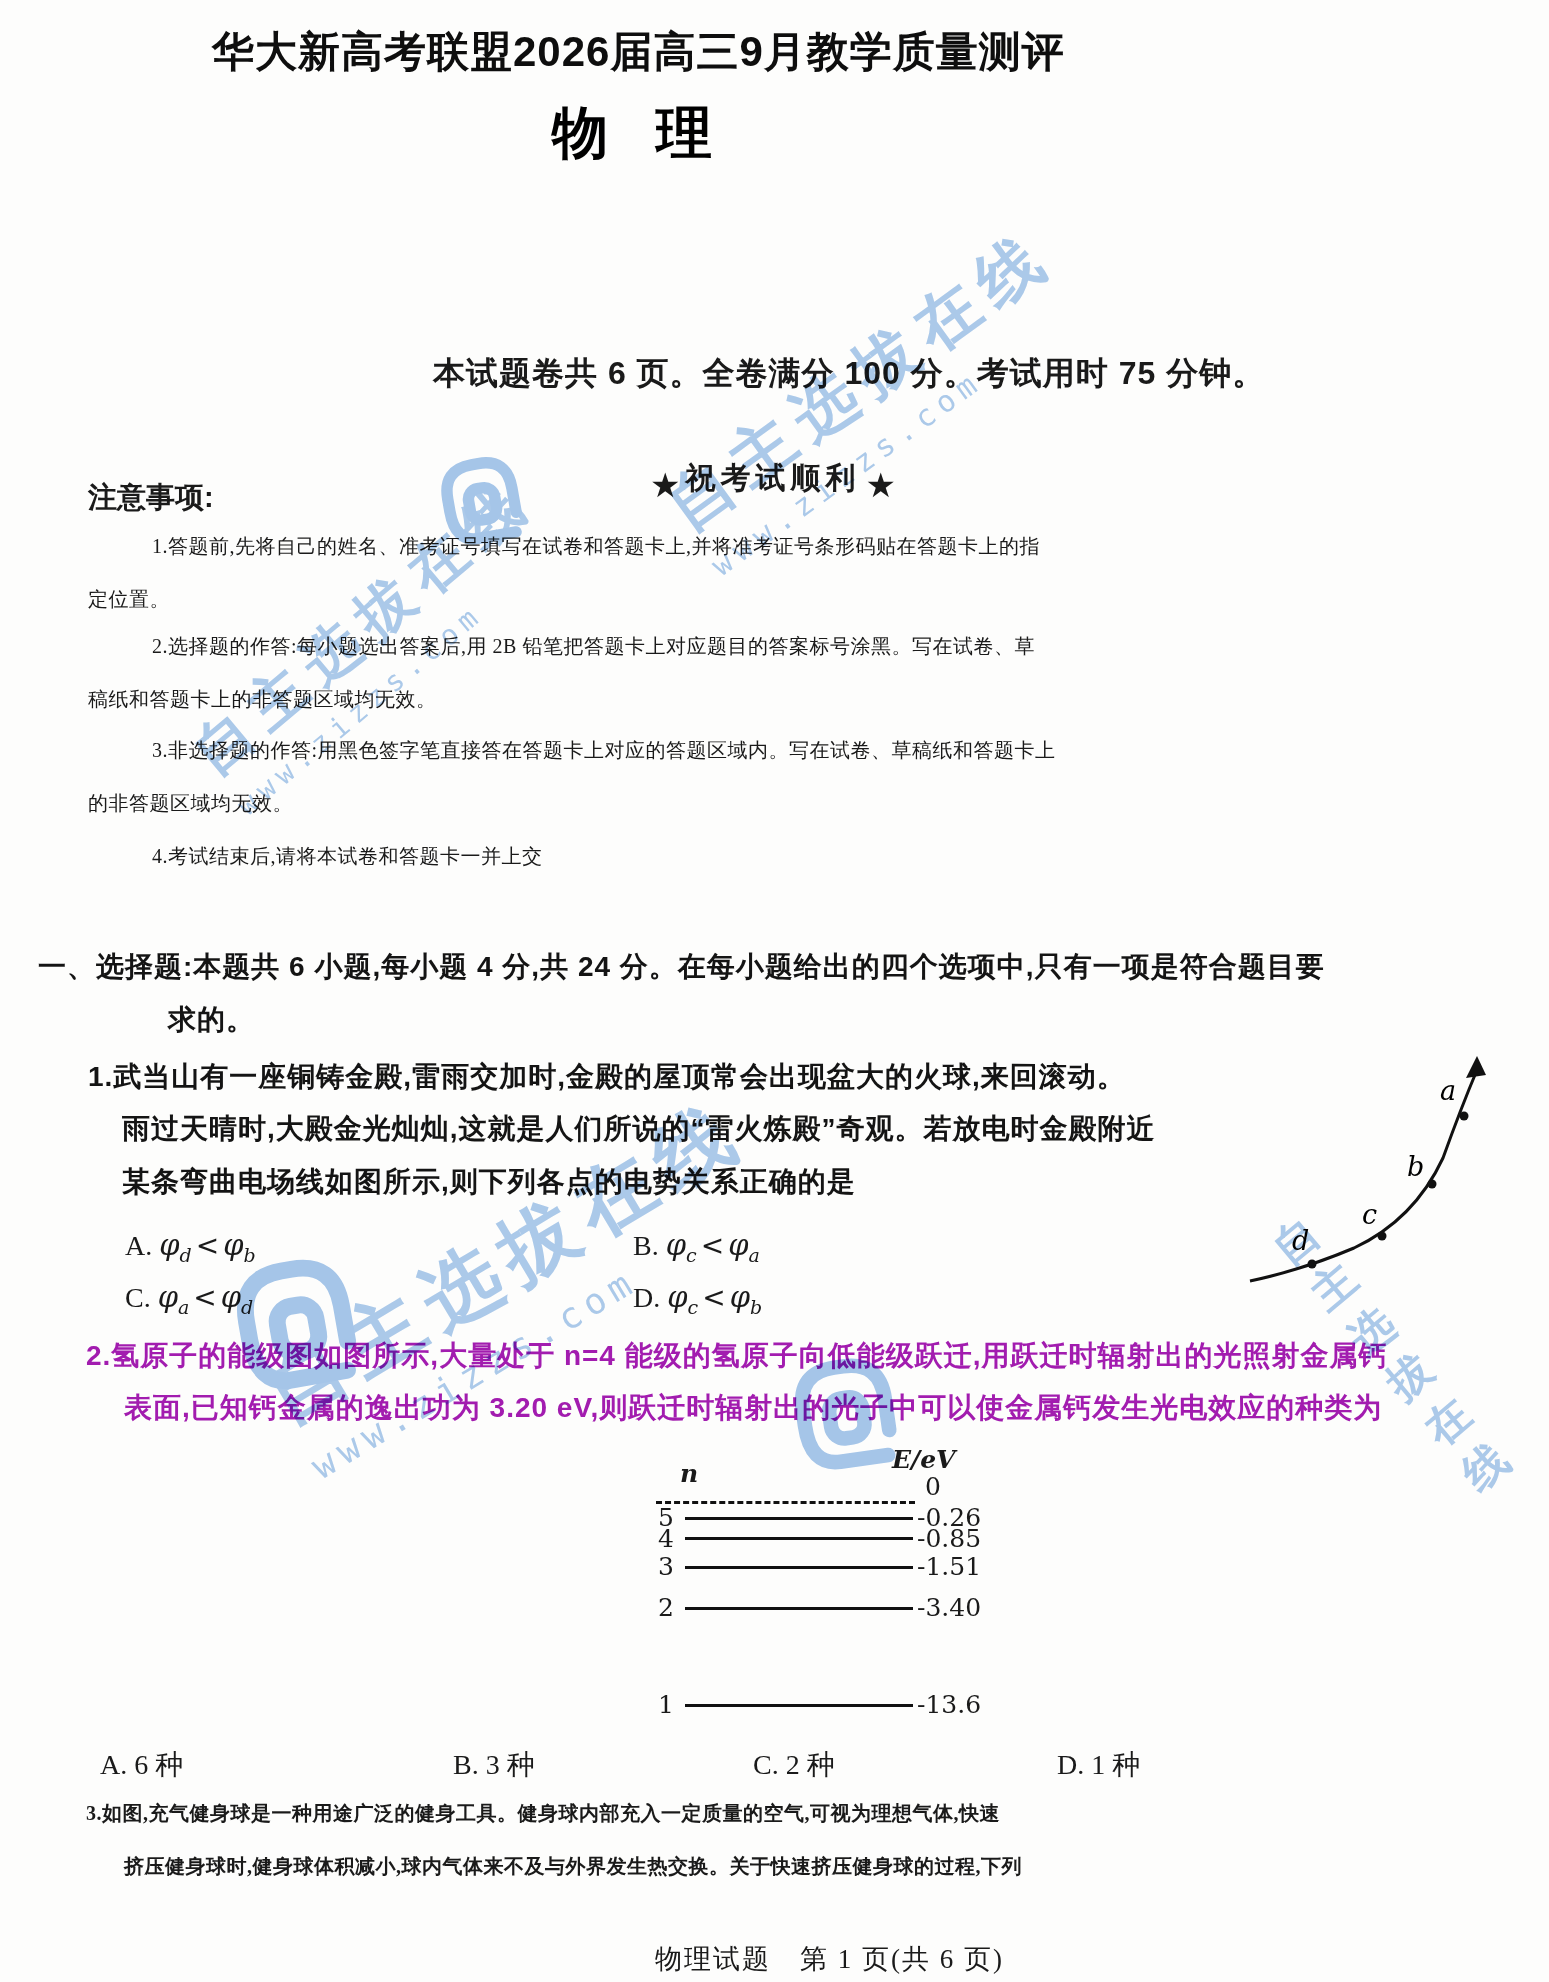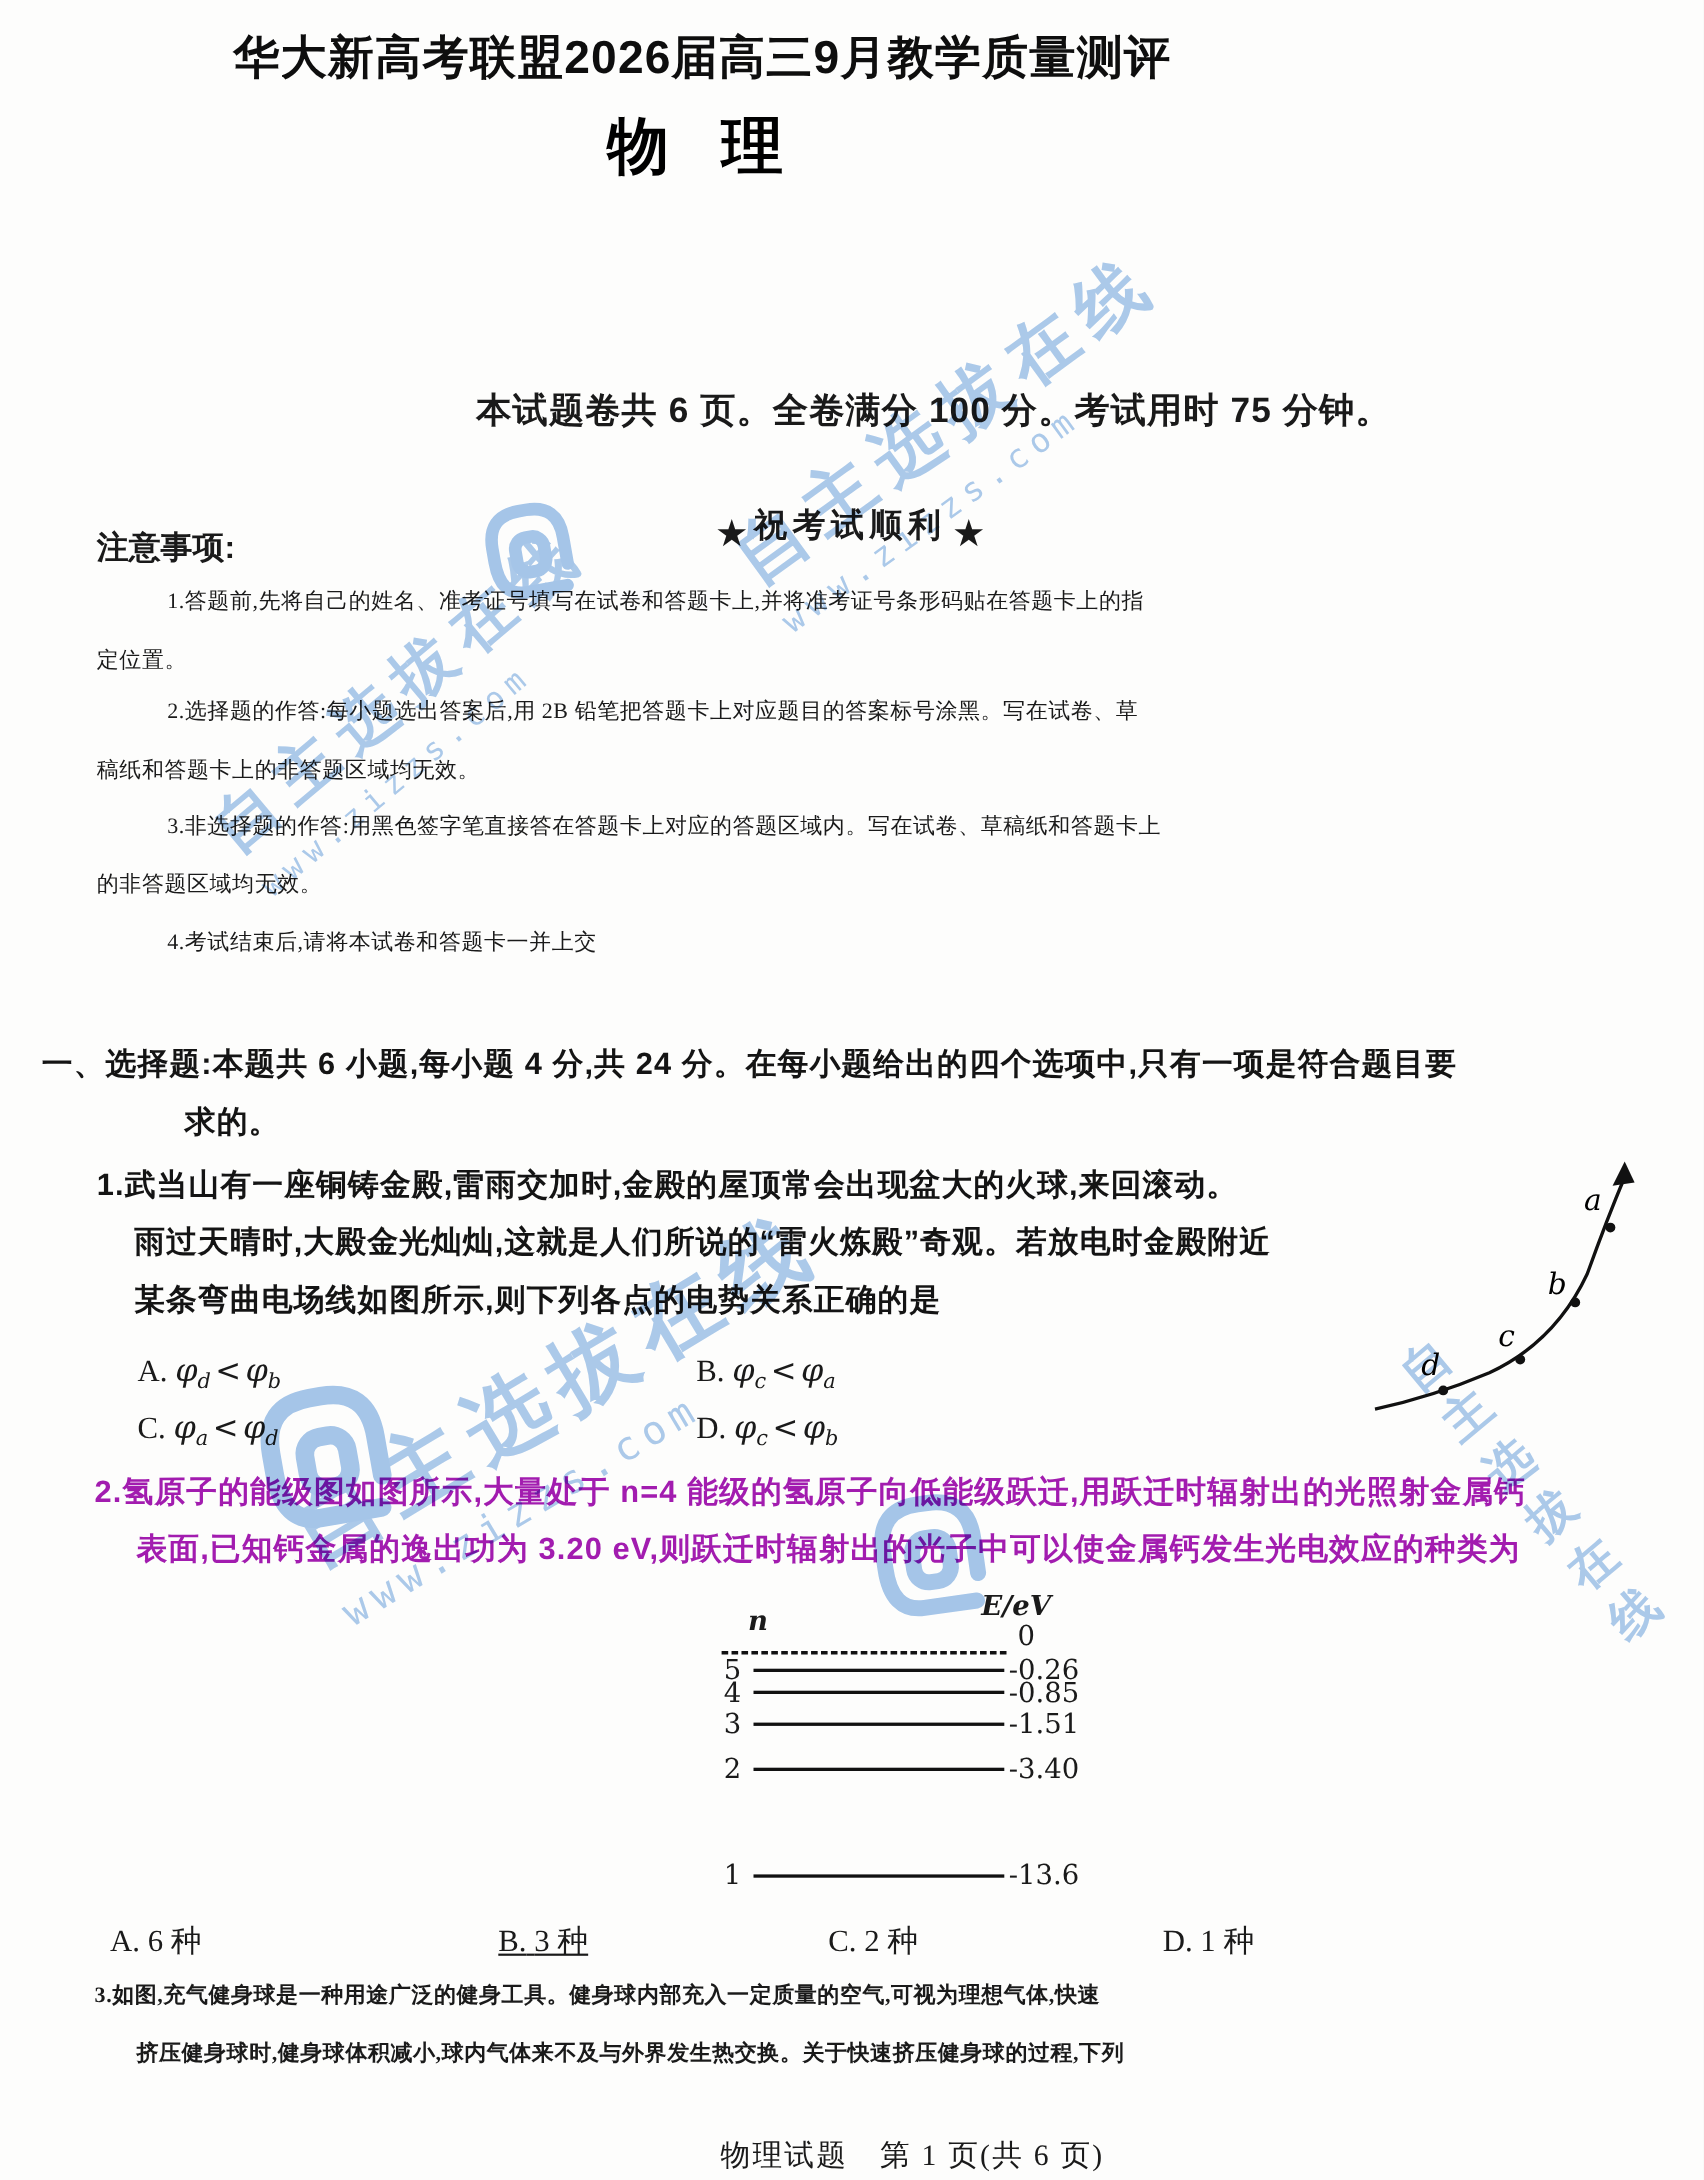--- a/index.html
+++ b/index.html
@@ -131,21 +131,21 @@
     <div class="lab" style="left:138px;top:148px;">2</div>
     <div class="lvl-line" style="top:162px;"></div>
     <div class="val" style="top:148px;">-3.40</div>
 
     <div class="lab" style="left:138px;top:245px;">1</div>
     <div class="lvl-line" style="top:259px;"></div>
     <div class="val" style="top:245px;">-13.6</div>
   </div>
 
   <div class="abs kai opt" style="left:100px;top:1746px;"><span>A.</span> <span>6 种</span></div>
-  <div class="abs kai opt" style="left:453px;top:1746px;text-decoration:underline;"><span>B.</span> <span>3 种</span></div>
+  <div class="abs kai opt" style="left:453px;top:1746px;"><span>B.</span> <span>3 种</span></div>
   <div class="abs kai opt" style="left:753px;top:1746px;"><span>C.</span> <span>2 种</span></div>
   <div class="abs kai opt" style="left:1057px;top:1746px;"><span>D.</span> <span>1 种</span></div>
 
   <div class="abs kai bodyline" style="left:86px;top:1800px;font-weight:600;">3.如图,充气健身球是一种用途广泛的健身工具。健身球内部充入一定质量的空气,可视为理想气体,快速</div>
   <div class="abs kai bodyline" style="left:124px;top:1853px;font-weight:600;">挤压健身球时,健身球体积减小,球内气体来不及与外界发生热交换。关于快速挤压健身球的过程,下列</div>
 
   <div class="abs kai footer">物理试题　第 1 页(共 6 页)</div>
 
   <div class="wm-layer">
 

